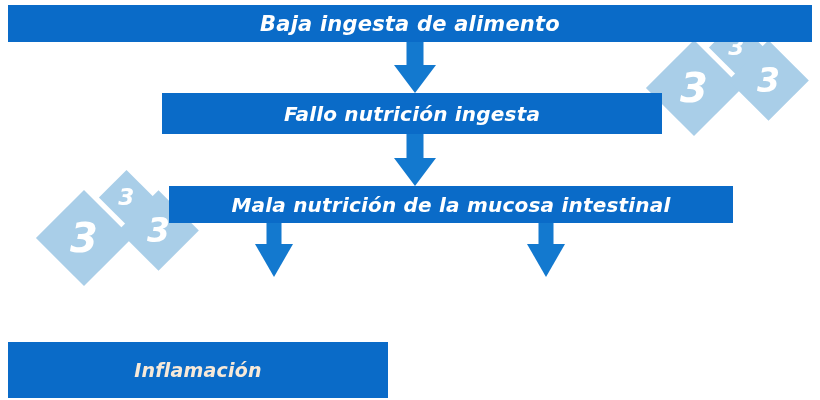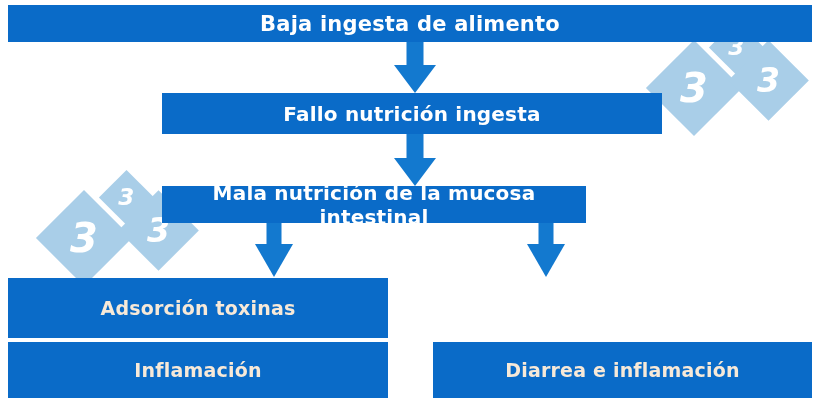--- a/index.html
+++ b/index.html
@@ -46,20 +46,21 @@
     display: flex;
     align-items: center;
     justify-content: center;
     box-sizing: border-box;
     text-align: center;
   }
   .box > span {
     font-weight: bold;
     letter-spacing: 0.2px;
     font-family: "DejaVu Sans", sans-serif;
+    font-style: italic;
   }
   .box.white-text > span { color: #ffffff; }
   .box.cream-text > span { color: #f7e9d8; }
 
   
   .arrow {
     position: absolute;
     pointer-events: none;
   }
   .arrow .shaft {
@@ -133,30 +134,24 @@
   </div>
 
   <div class="box white-text" style="left:8px; top:5px; width:804px; height:37px;">
     <span style="font-size:21px;">Baja ingesta de alimento</span>
   </div>
 
   <div class="box white-text" style="left:162px; top:93px; width:500px; height:41px;">
     <span style="font-size:20px;">Fallo nutrición ingesta</span>
   </div>
 
-  <div class="box white-text" style="left:162px; top:186px; width:424px; height:37px;">
+  <div class="box white-text" style="left:169px; top:186px; width:564px; height:37px;">
     <span style="font-size:20px;">Mala nutrición de la mucosa intestinal</span>
   </div>
 
-  <div class="box cream-text" style="left:8px; top:278px; width:380px; height:60px;">
-    <span style="font-size:19px;">Adsorción toxinas</span>
-  </div>
 
   <div class="box cream-text" style="left:8px; top:342px; width:380px; height:56px;">
     <span style="font-size:19px;">Inflamación</span>
   </div>
 
 
-  <div class="box cream-text" style="left:433px; top:342px; width:379px; height:56px;">
-    <span style="font-size:19px;">Diarrea e inflamación</span>
-  </div>
 
 </div>
 
 </body></html>

